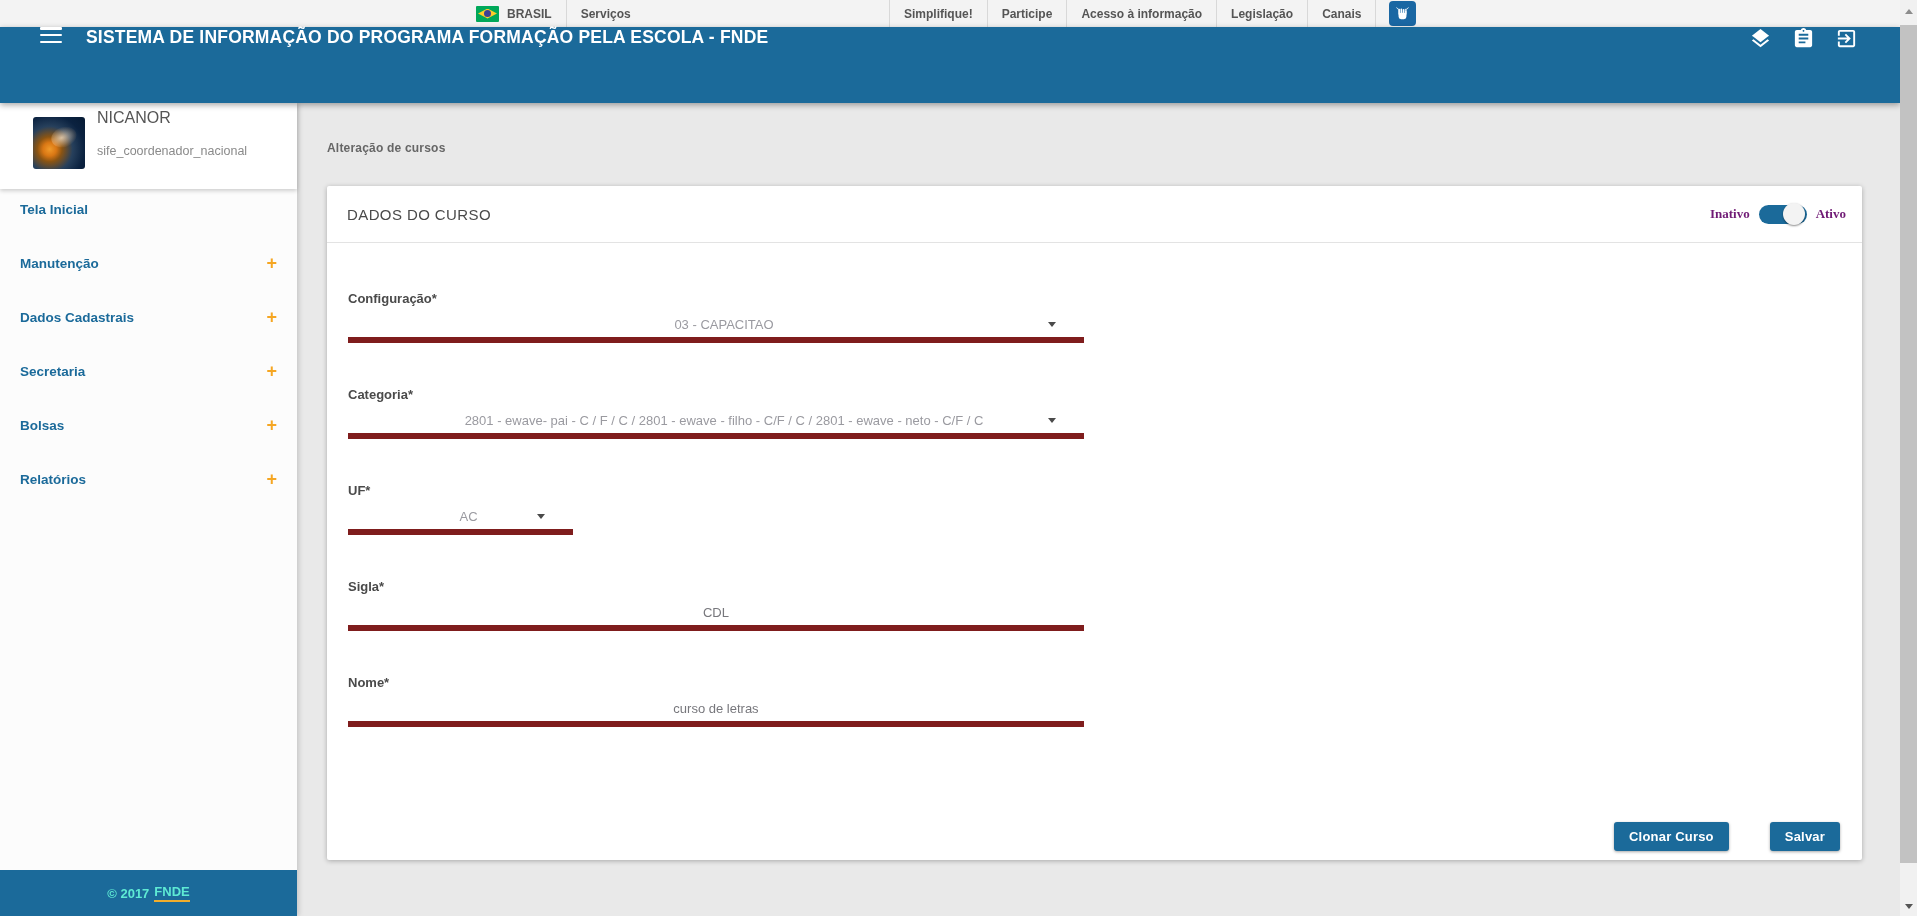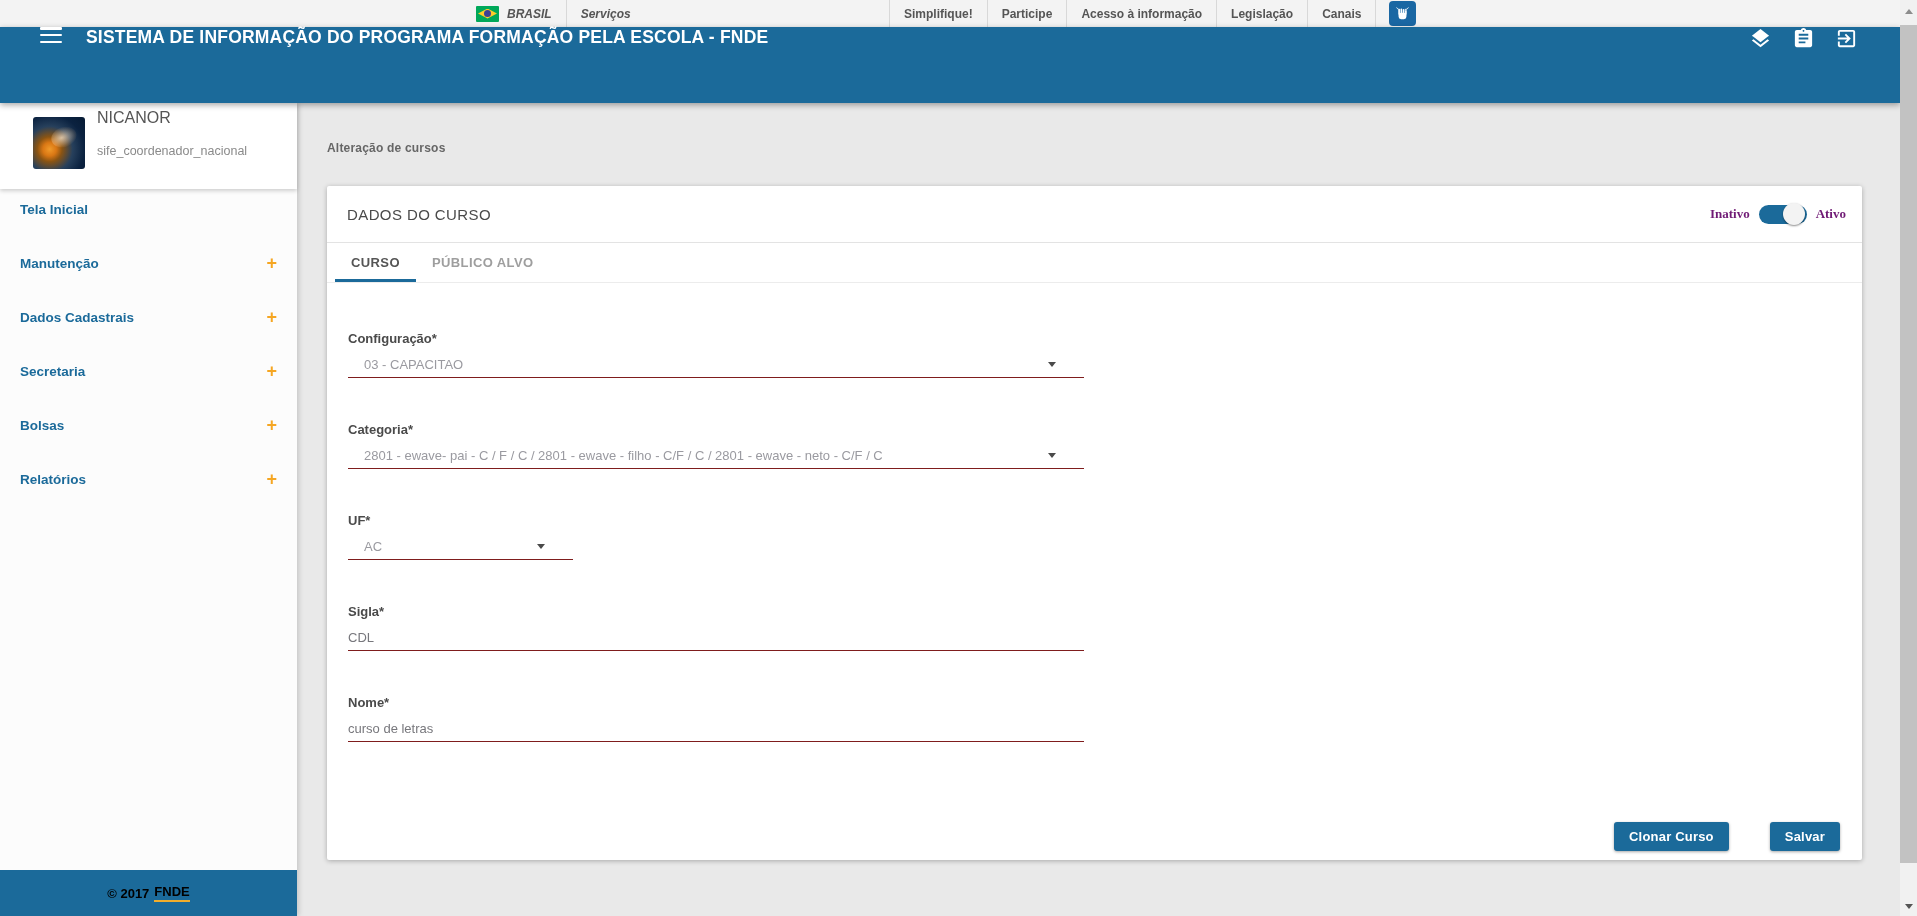--- a/index.html
+++ b/index.html
@@ -1,21 +1,21 @@
 <!DOCTYPE html>
 <html><head>
 <meta charset="utf-8">
 <style>
   html,body{margin:0;padding:0;background:#e9e9e9;font-family:"Liberation Sans",sans-serif;}
   .stage{position:relative;width:1917px;height:916px;overflow:hidden;background:#e9e9e9;}
 
   
   .govbar{position:absolute;top:0;left:0;width:1900px;height:27px;background:#f3f3f3;color:#555;font-size:12px;}
   .gov-group{position:absolute;top:0;height:27px;display:flex;align-items:stretch;}
-  .gov-left{left:462px;font-style:italic;}
+  .gov-left{left:462px;}
   .gov-right{left:889px;}
   .gov-item{display:flex;align-items:center;padding:0 14px;color:#555;font-weight:bold;white-space:nowrap;cursor:pointer;}
   .gov-sep{width:1px;background:#d8d8d8;height:27px;}
   .flag{width:23px;height:16px;background:#00a859;position:relative;border-radius:1px;margin-right:8px;flex:0 0 auto;}
   .flag-diamond{position:absolute;left:2px;top:3px;width:19px;height:10px;background:#ffcc29;clip-path:polygon(50% 0,100% 50%,50% 100%,0 50%);}
   .flag-circle{position:absolute;left:8px;top:4.5px;width:7px;height:7px;border-radius:50%;background:#3e4095;}
   .vlibras{width:27px;height:25px;margin:1px 0 0 13px;background:#1a67a3;border-radius:4px;display:flex;align-items:center;justify-content:center;cursor:pointer;flex:0 0 auto;}
 
   
   .appbar{position:absolute;top:27px;left:0;width:1900px;height:76px;background:#1b6a9a;box-shadow:0 2px 6px rgba(0,0,0,.35);display:flex;align-items:flex-start;z-index:5;}
@@ -31,40 +31,40 @@
   .avatar{position:absolute;left:33px;top:14px;width:52px;height:52px;border-radius:3px;
     background:radial-gradient(circle at 32% 62%,#f09a2a 0%,#d97714 14%,#8a5413 26%,#27405c 48%,#0b2240 72%,#061a33 100%);}
   .avatar::after{content:"";position:absolute;left:18px;top:10px;width:26px;height:20px;border-radius:50%;
     background:radial-gradient(ellipse at 40% 50%,rgba(255,230,200,.75),rgba(255,200,140,.15) 60%,transparent 75%);transform:rotate(-20deg);}
   .user-name{position:absolute;left:97px;top:6px;font-size:16px;color:#555;}
   .user-role{position:absolute;left:97px;top:41px;font-size:12.5px;color:#8a8a8a;}
   .menu{margin-top:0;text-align:right;}
   .menu-item{height:54px;box-sizing:border-box;padding:13px 20px 0 20px;display:flex;justify-content:space-between;align-items:flex-start;cursor:pointer;}
   .menu-label{color:#1b6a9a;font-weight:bold;font-size:13.5px;}
   .plus{color:#f5a623;font-weight:bold;font-size:18px;line-height:14px;}
-  .side-footer{position:absolute;bottom:0;left:0;width:297px;height:46px;background:#1b6a9a;color:#000000;display:flex;align-items:center;justify-content:center;font-size:13px;font-weight:bold;}
+  .side-footer{position:absolute;bottom:0;left:0;width:297px;height:46px;background:#1b6a9a;color:#5eead4;display:flex;align-items:center;justify-content:center;font-size:13px;font-weight:bold;}
   .fnde-link{margin-left:5px;border-bottom:2px solid #f0ad2c;padding-bottom:1px;cursor:pointer;}
 
   
   .page-title{position:absolute;left:327px;top:141px;font-size:12px;font-weight:bold;color:#666;letter-spacing:.2px;}
   .card{position:absolute;left:327px;top:186px;width:1535px;height:674px;background:#fff;border-radius:2px;box-shadow:0 1px 5px rgba(0,0,0,.28);}
   .card-header{height:57px;border-bottom:1px solid #e3e3e3;display:flex;align-items:center;padding:0 16px 0 20px;box-sizing:border-box;}
   .card-title{font-size:15px;color:#4a4a4a;letter-spacing:.4px;}
   .toggle-group{margin-left:auto;display:flex;align-items:center;gap:9px;font-size:13px;font-weight:bold;color:#701a75;font-family:Liberation Serif, serif;}
   .switch{width:48px;height:19px;background:#1b6a9a;border-radius:10px;position:relative;cursor:pointer;}
   .knob{position:absolute;right:2px;top:-1.5px;width:22px;height:22px;border-radius:50%;background:#f3f3f3;box-shadow:0 1px 2px rgba(0,0,0,.45);}
   .tabs{height:39px;border-bottom:1px solid #ececec;display:flex;padding-left:8px;}
   .tab{padding:0 16px;display:flex;align-items:center;font-size:13px;font-weight:bold;letter-spacing:.4px;cursor:pointer;}
   .tab.active{color:#555;box-shadow:inset 0 -3px 0 #1b6a9a;}
   .tab.inactive{color:#9e9e9e;}
   .form{padding:48px 0 0 21px;}
   .field{width:736px;margin-bottom:44px;position:relative;}
   .field.narrow{width:225px;}
   .field-label{font-size:13px;font-weight:bold;color:#4a4a4a;margin-bottom:10px;}
-  .field-value{position:relative;height:21px;line-height:17px;font-size:13px;border-bottom:1px solid #7f1d1d;white-space:nowrap;overflow:hidden;}
+  .field-value{position:relative;height:21px;line-height:17px;font-size:13px;border-bottom:6px solid #7f1d1d;white-space:nowrap;overflow:hidden;text-align:center;}
   .field-value.select{padding-left:16px;color:#9a9aa0;cursor:pointer;}
   .field-value.textin{color:#77777c;cursor:text;}
   .dd-arrow{position:absolute;right:28px;top:6px;width:0;height:0;border-left:4.5px solid transparent;border-right:4.5px solid transparent;border-top:5.5px solid #4a4a4a;}
   .card-actions{position:absolute;right:22px;bottom:9px;display:flex;gap:41px;}
   .btn{background:#1b6a9a;color:#fff;font-weight:bold;font-size:13px;border:none;border-radius:3px;height:29px;padding:0 15px;box-shadow:0 1px 3px rgba(0,0,0,.35);cursor:pointer;font-family:"Liberation Sans",sans-serif;letter-spacing:.2px;}
 
   
   .scrollbar{position:absolute;right:0;top:0;width:17px;height:916px;background:#f1f1f1;z-index:9;}
   .sb-thumb{position:absolute;top:25px;left:0;width:17px;height:838px;background:#c2c2c2;cursor:pointer;}
   .sb-up,.sb-down{position:absolute;left:4.5px;width:0;height:0;border-left:4px solid transparent;border-right:4px solid transparent;cursor:pointer;}
@@ -189,28 +189,20 @@
       <div class="card-title">DADOS DO CURSO</div>
       <div class="toggle-group">
         <span>Inativo</span>
         <span class="switch">
             <span class="knob"></span>
           </span>
         <span>Ativo</span>
       </div>
     </div>
 
-    <div class="tabs">
-      <div class="tab active">
-          <span>CURSO</span>
-        </div>
-      <div class="tab inactive">
-          <span>PÚBLICO ALVO</span>
-        </div>
-    </div>
 
     <div class="form">
       <div class="field">
         <div class="field-label">Configuração*</div>
         <div class="field-value select">
           <span>03 - CAPACITAO</span>
           <span class="dd-arrow"></span>
         </div>
       </div>
       <div class="field">

